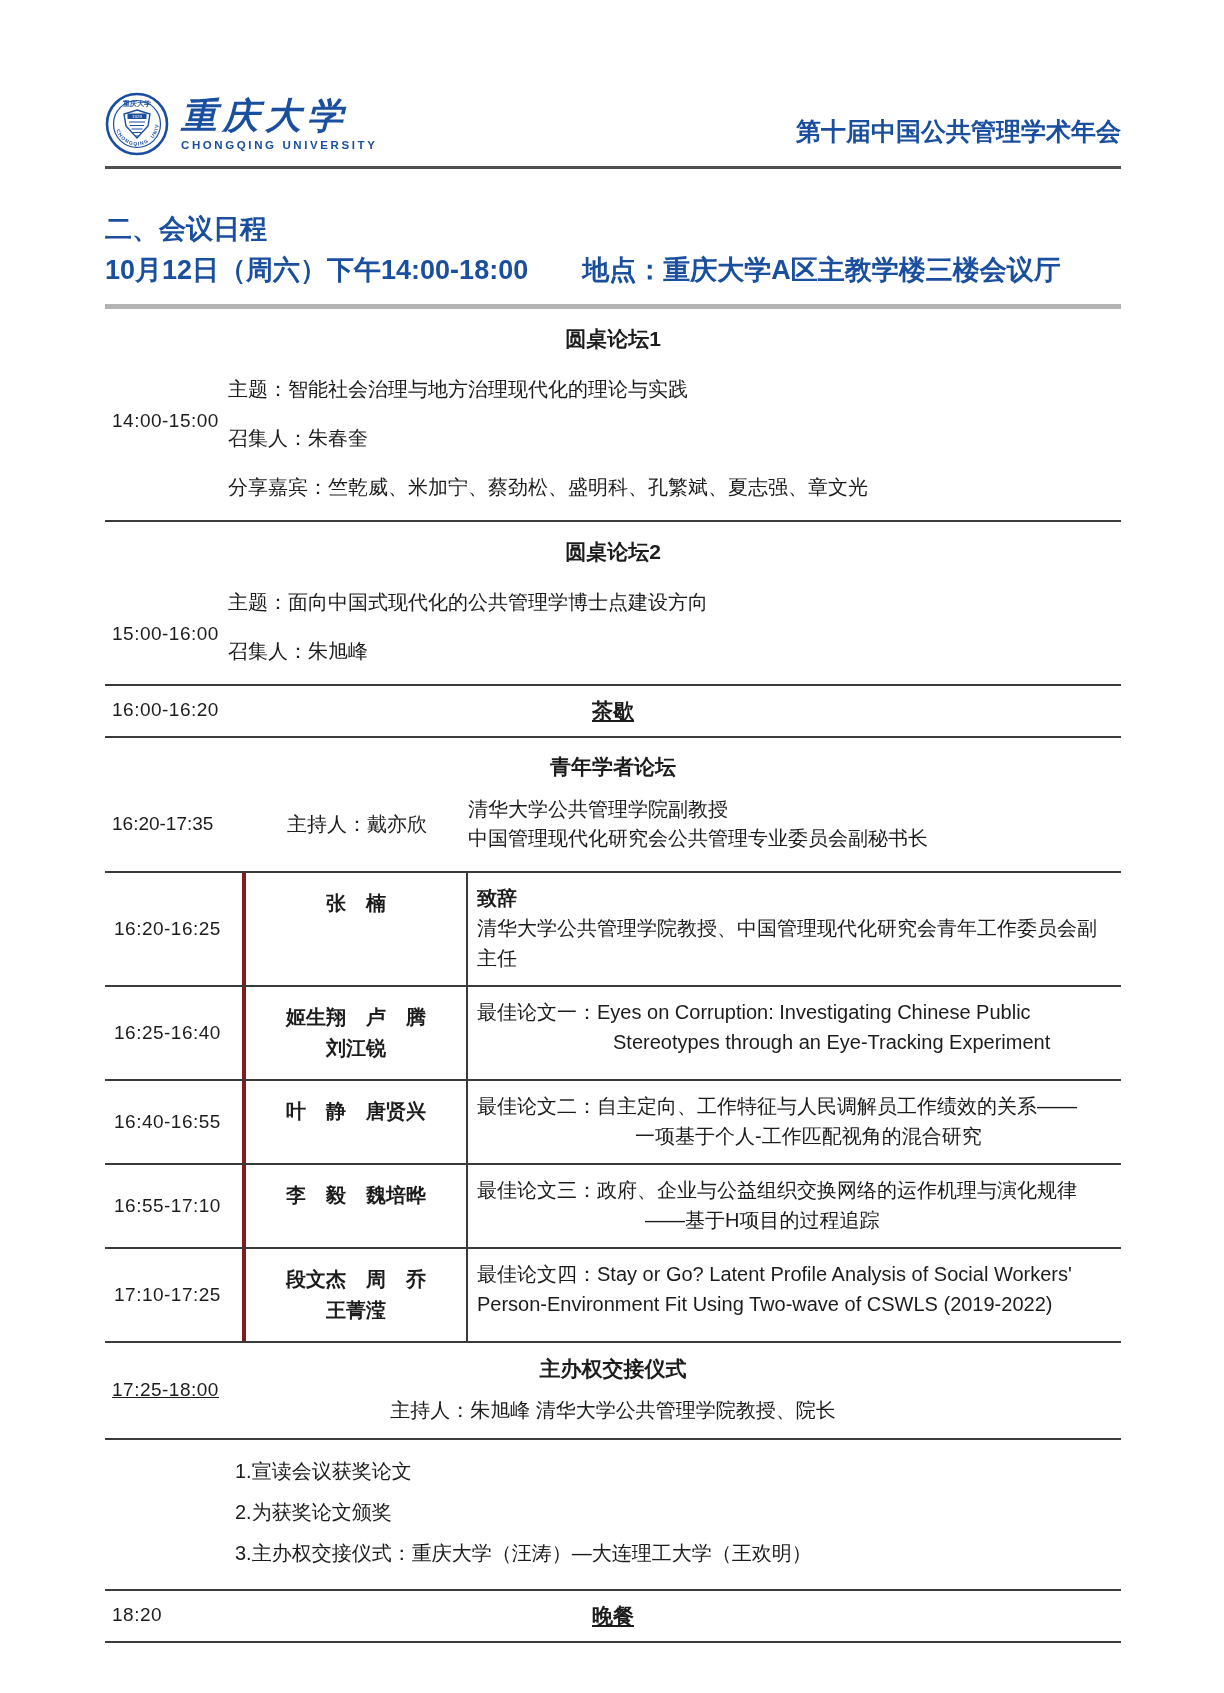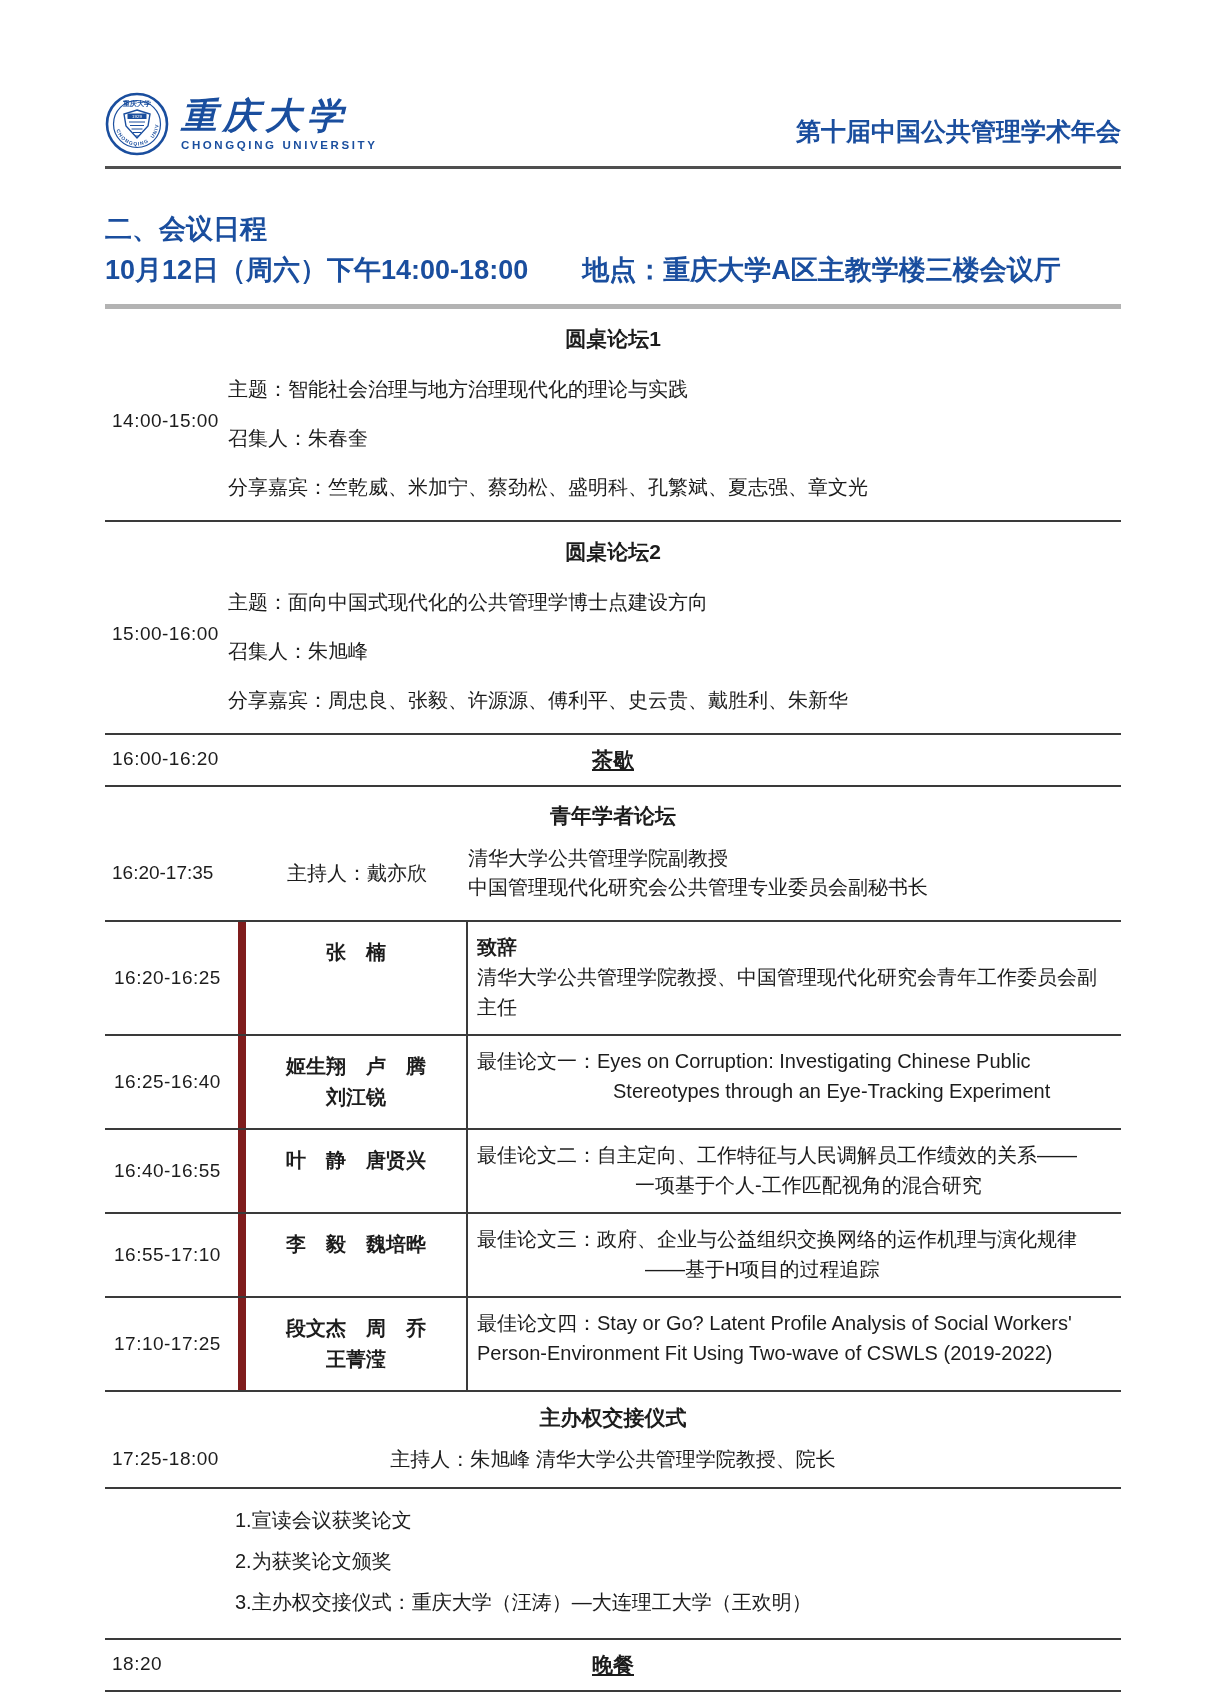--- a/index.html
+++ b/index.html
@@ -41,38 +41,38 @@
   .ys-head { padding:15px 0 18px 0; }
   .ys-grid { display:grid; grid-template-columns:141px 222px 1fr; margin-top:14px; align-items:center; }
   .ys-grid .t { padding-left:7px; font-size:19px; }
   .ys-grid .h { text-align:center; }
   .ys-grid .aff { line-height:1.45; }
 
   
   .trow { display:grid; grid-template-columns:141px 222px 1fr; border-bottom:2px solid #3a3a3a; }
   .trow:last-child { border-bottom:2px solid #3a3a3a; }
   .trow .c1 { padding:8px 4px 8px 9px; font-size:19px; display:flex; align-items:center;
-              border-right:8px solid #7f1d1d; letter-spacing:0.5px; }
+              border-right:4px solid #7f1d1d; letter-spacing:0.5px; }
   .trow .c2 { padding:15px 6px; font-weight:bold; display:flex; flex-direction:column;
               justify-content:flex-start; align-items:center; text-align:center; line-height:1.55;
               border-right:2px solid #3a3a3a; }
   .trow .c3 { padding:10px 10px 12px 9px; line-height:1.5; }
   .c3 .head { font-weight:bold; }
   .paper { }
   .paper .lbl { white-space:nowrap; }
   .cont { line-height:1.5; }
   .ind-a { padding-left:136px; }
   .ind-b { padding-left:158px; }
   .ind-c { padding-left:168px; }
   .row-tall { min-height:100px; }
   .row-mid  { min-height:78px; }
 
   
   .handover { padding:12px 0 14px 0; }
-  .handover .time-abs { top:56px; }
+  .handover .time-abs { top:36px;text-decoration:underline; }
   .handover .host-line { text-align:center; margin-top:14px; }
   .list-block { padding:18px 0 22px 0; }
   .list-block .li { margin-left:130px; margin-top:14px; line-height:1.35; }
   .list-block .li:first-child { margin-top:0; }
 
   
   .seal { width:64px; height:64px; }
 </style>
 </head>
 <body>
@@ -120,21 +120,20 @@
         <div class="row">主题：智能社会治理与地方治理现代化的理论与实践</div>
         <div class="row">召集人：朱春奎</div>
         <div class="row">分享嘉宾：竺乾威、米加宁、蔡劲松、盛明科、孔繁斌、夏志强、章文光</div>
       </div>
 
       <div class="block rt">
         <div class="time-abs">15:00-16:00</div>
         <div class="c-title">圆桌论坛2</div>
         <div class="row">主题：面向中国式现代化的公共管理学博士点建设方向</div>
         <div class="row">召集人：朱旭峰</div>
-        <div class="row">分享嘉宾：周忠良、张毅、许源源、傅利平、史云贵、戴胜利、朱新华</div>
       </div>
 
       <div class="block simplerow">
         <div class="time-abs">16:00-16:20</div>
         <div class="c-title">茶歇</div>
       </div>
 
       <div class="block ys-head">
         <div class="c-title">青年学者论坛</div>
         <div class="ys-grid">

